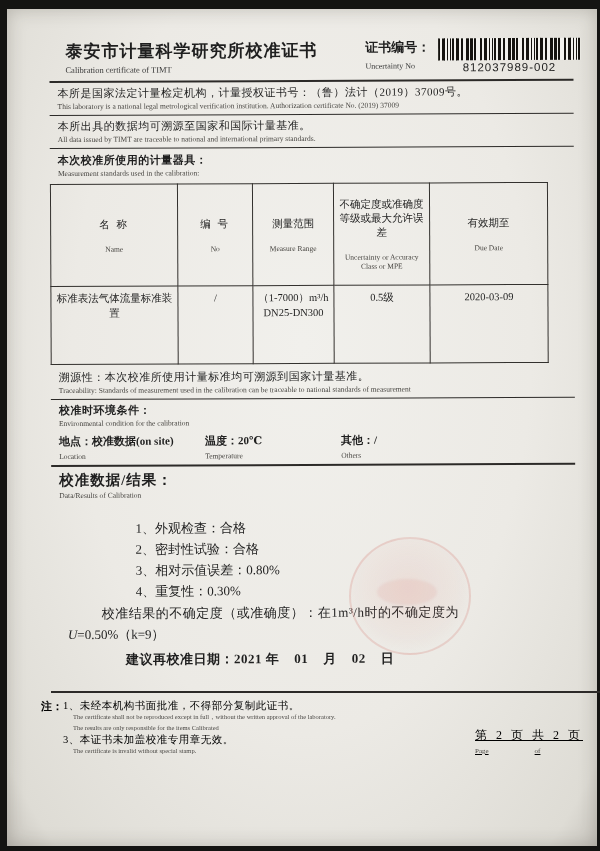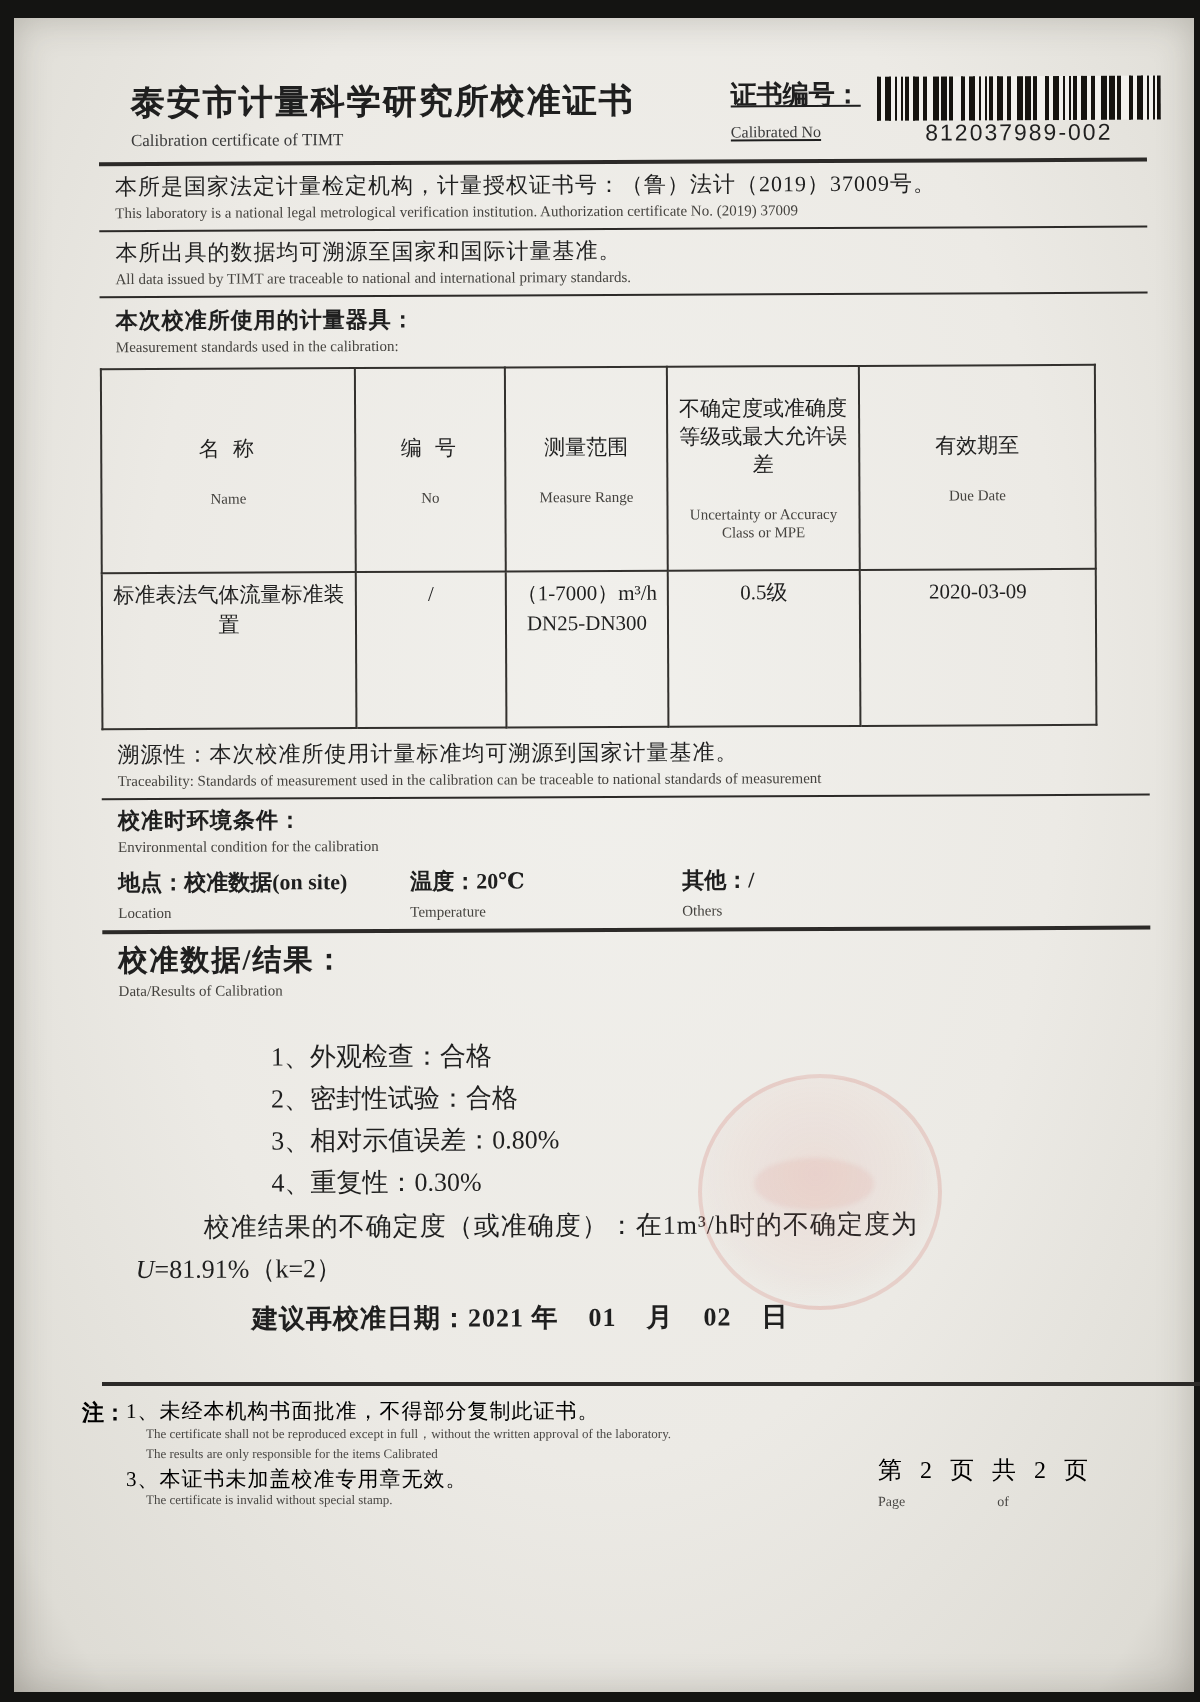--- a/index.html
+++ b/index.html
@@ -21,21 +21,21 @@
     box-sizing:border-box;
     transform:rotate(-0.25deg);
     color:#1f1f1f;
   }
   
   .hdr{display:flex; align-items:flex-start;}
   .hdr-left{flex:0 0 300px; padding-left:16px;}
   .title-cn{font-size:17px; font-weight:bold; letter-spacing:1px; white-space:nowrap;}
   .title-en{font-size:8.5px; color:#3a3a3a; margin-top:2px;}
   .hdr-right{display:flex; margin-left:0;}
-  .certno-labels{margin-right:8px;text-decoration:underline;}
+  .certno-labels{margin-right:8px;}
   .certno-cn{font-size:13px; font-weight:bold; white-space:nowrap;}
   .certno-en{font-size:8px; color:#3a3a3a; margin-top:5px;}
   .bar-wrap{text-align:center;}
   .barcode{
     width:142px;height:22px;
     background:
       repeating-linear-gradient(90deg,#15130f 0 2px,transparent 2px 4px,#15130f 4px 7px,transparent 7px 9px,#15130f 9px 10px,transparent 10px 14px),
       repeating-linear-gradient(90deg,#15130f 0 1px,transparent 1px 6px);
     background-color:#f2f1ed;
   }
@@ -90,40 +90,40 @@
     content:""; position:absolute; left:26px; top:40px; width:60px; height:26px;
     background:rgba(214,110,100,.10); border-radius:50%; filter:blur(1px);
   }
   
   .foot-rule{position:absolute; left:44px; right:20px; top:682px;}
   .notes{position:absolute; left:34px; top:690px; width:420px; display:flex;}
   .notes-label{font-size:11px; font-weight:bold; flex:0 0 22px;}
   .note{margin-bottom:1px;}
   .note-cn{font-size:10.5px; letter-spacing:.5px;}
   .note-en{font-size:6.5px; color:#4a4845; margin:0 0 2px 10px;}
-  .pageno{position:absolute; left:432px; top:718px; font-size:12px;}
+  .pageno{position:absolute; left:468px; top:718px; font-size:12px;text-decoration:underline;}
   .pageno-cn{letter-spacing:3px; white-space:nowrap;}
   .pageno-en{font-size:7px; color:#4a4845; margin-top:3px;}
   .pageno-en .of{margin-left:46px;margin-top:23px;}
 </style>
 </head>
 <body>
 
 <div class="sheet">
   <div class="content">
 
     <div class="hdr">
       <div class="hdr-left">
         <div class="title-cn">泰安市计量科学研究所校准证书</div>
         <div class="title-en">Calibration certificate of TIMT</div>
       </div>
       <div class="hdr-right">
         <div class="certno-labels">
           <div class="certno-cn">证书编号：</div>
-          <div class="certno-en">Calibrated No</div>
+          <div class="certno-en">Uncertainty No</div>
         </div>
         <div class="bar-wrap">
           <div class="barcode"></div>
           <div class="barcode-num">812037989-002</div>
         </div>
       </div>
     </div>
 
     <hr class="rule" style="margin-top:6px;">
 
@@ -223,21 +223,21 @@
     </div>
 
     <div class="res-body">
       <div class="res-items">
         <div>1、外观检查：合格</div>
         <div>2、密封性试验：合格</div>
         <div>3、相对示值误差：0.80%</div>
         <div>4、重复性：0.30%</div>
       </div>
       <div class="res-unc1">校准结果的不确定度（或准确度）：在1m³/h时的不确定度为</div>
-      <div class="res-unc2"><span class="usym">U</span><span>=81.91%（k=2）</span></div>
+      <div class="res-unc2"><span class="usym">U</span><span>=0.50%（k=9）</span></div>
       <div class="res-recal">建议再校准日期：2021 年    01    月    02    日</div>
     </div>
 
   </div>
 
   <div class="stamp"></div>
 
   <hr class="rule thick foot-rule">
 
   <div class="notes">

